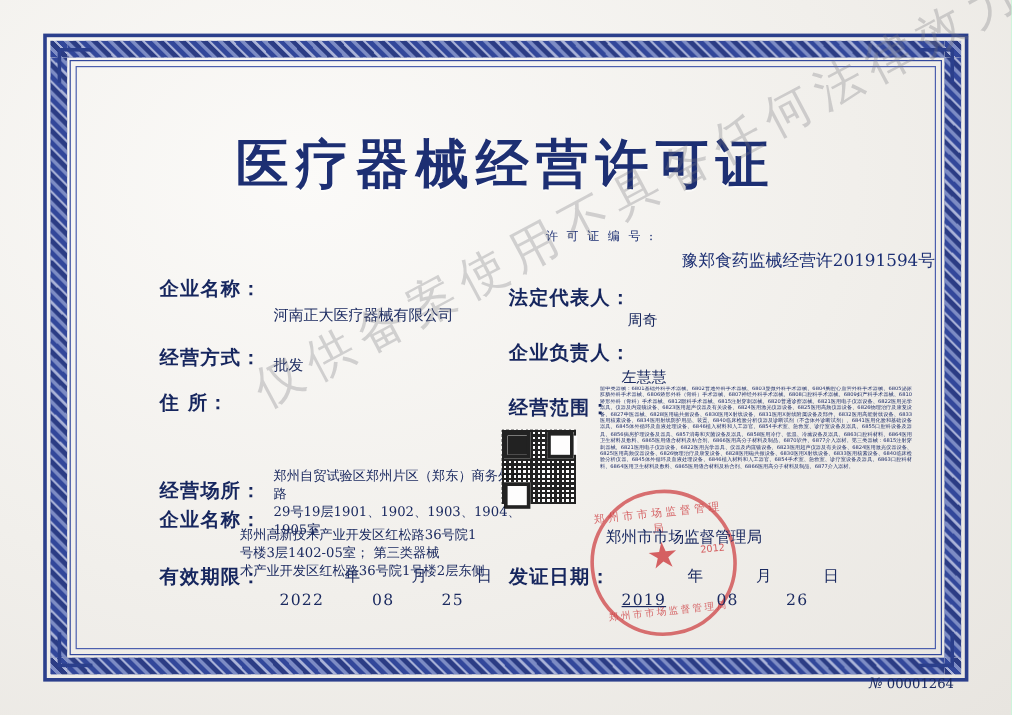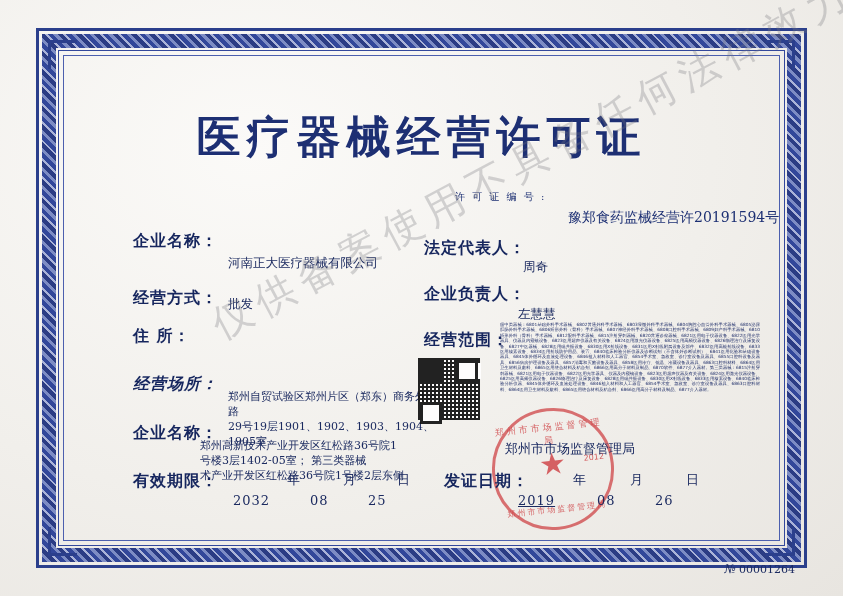--- a/index.html
+++ b/index.html
@@ -290,21 +290,21 @@
   <div class="lic-no-value">豫郑食药监械经营许20191594号</div>
 
   <div class="field-label" style="left:133px; top:231px;">企业名称：</div>
   <div class="field-value" style="left:228px; top:254px;">河南正大医疗器械有限公司</div>
 
   <div class="field-label" style="left:133px; top:288px;">经营方式：</div>
   <div class="field-value" style="left:228px; top:295px;">批发</div>
 
   <div class="field-label" style="left:133px; top:326px;">住    所：</div>
 
-  <div class="field-label" style="left:133px; top:374px;font-style:italic;">经营场所：</div>
+  <div class="field-label" style="left:133px; top:399px;">经营场所：</div>
   <div class="field-value small" style="left:228px; top:389px; width:215px;">郑州自贸试验区郑州片区（郑东）商务外环路
 29号19层1901、1902、1903、1904、1905室</div>
 
   <div class="field-label" style="left:133px; top:423px;">企业名称：</div>
   <div class="field-value small" style="left:200px; top:438px; width:245px;">郑州高新技术产业开发区红松路36号院1
 号楼3层1402-05室；  第三类器械
 术产业开发区红松路36号院1号楼2层东侧</div>
 
   <div class="field-label" style="left:133px; top:471px;">有效期限：</div>
 
@@ -324,28 +324,28 @@
   <div class="seal">
     <div class="seal-text-top">郑州市市场监督管理局</div>
     <div class="seal-star">★</div>
     <div class="seal-year">2012</div>
     <div class="seal-text-bottom">郑州市市场监督管理局</div>
   </div>
   <div class="field-value" style="left:505px; top:440px; font-size:13px; color:#16265e;">郑州市市场监督管理局</div>
 
   <div class="watermark">仅供备案使用不具备任何法律效力</div>
 
-  <div class="date-row" style="left:233px; top:493px;">2032</div>
+  <div class="date-row" style="left:233px; top:493px;">2022</div>
   <div class="date-row" style="left:287px; top:471px;">年</div>
   <div class="date-row" style="left:310px; top:493px;">08</div>
   <div class="date-row" style="left:343px; top:471px;">月</div>
   <div class="date-row" style="left:368px; top:493px;">25</div>
   <div class="date-row" style="left:397px; top:471px;">日</div>
 
-  <div class="field-label" style="left:444px; top:471px;text-align:center;">发证日期：</div>
+  <div class="field-label" style="left:424px; top:471px;text-align:center;">发证日期：</div>
   <div class="date-row" style="left:518px; top:493px;text-decoration:underline;">2019</div>
   <div class="date-row" style="left:573px; top:471px;">年</div>
   <div class="date-row" style="left:597px; top:493px;">08</div>
   <div class="date-row" style="left:630px; top:471px;">月</div>
   <div class="date-row" style="left:655px; top:493px;">26</div>
   <div class="date-row" style="left:686px; top:471px;">日</div>
 
   <div class="serial">
     <span class="no-sym">№</span>
     <span>00001264</span>

